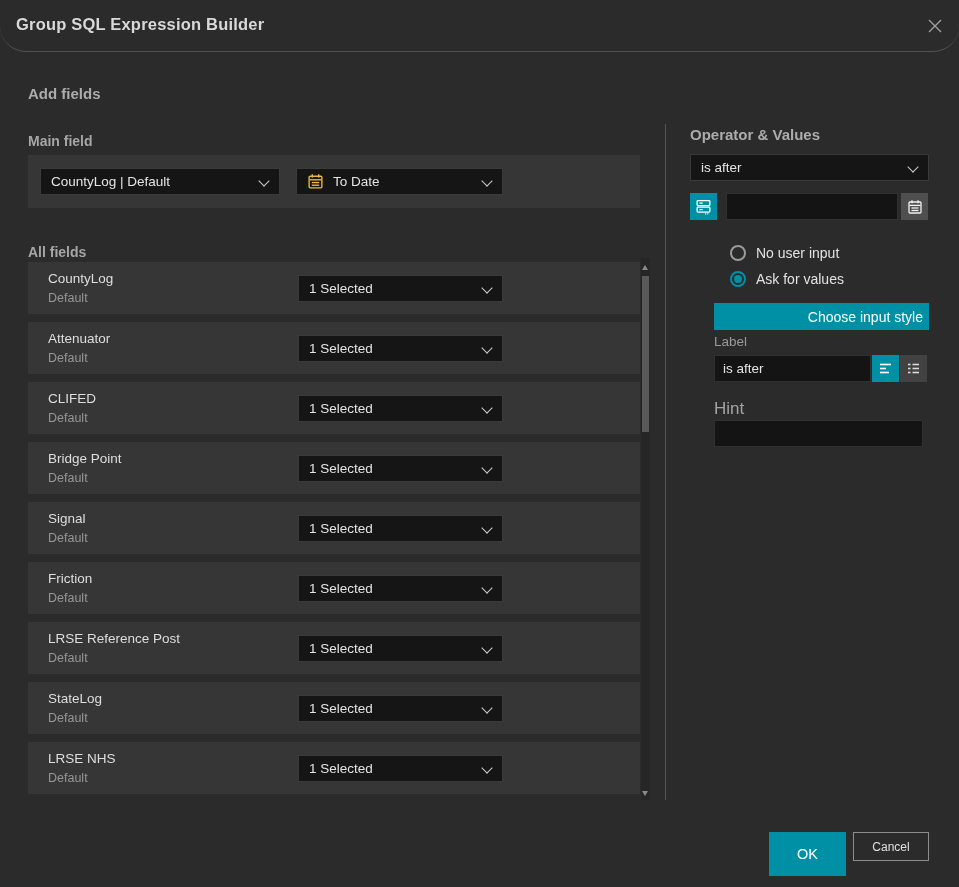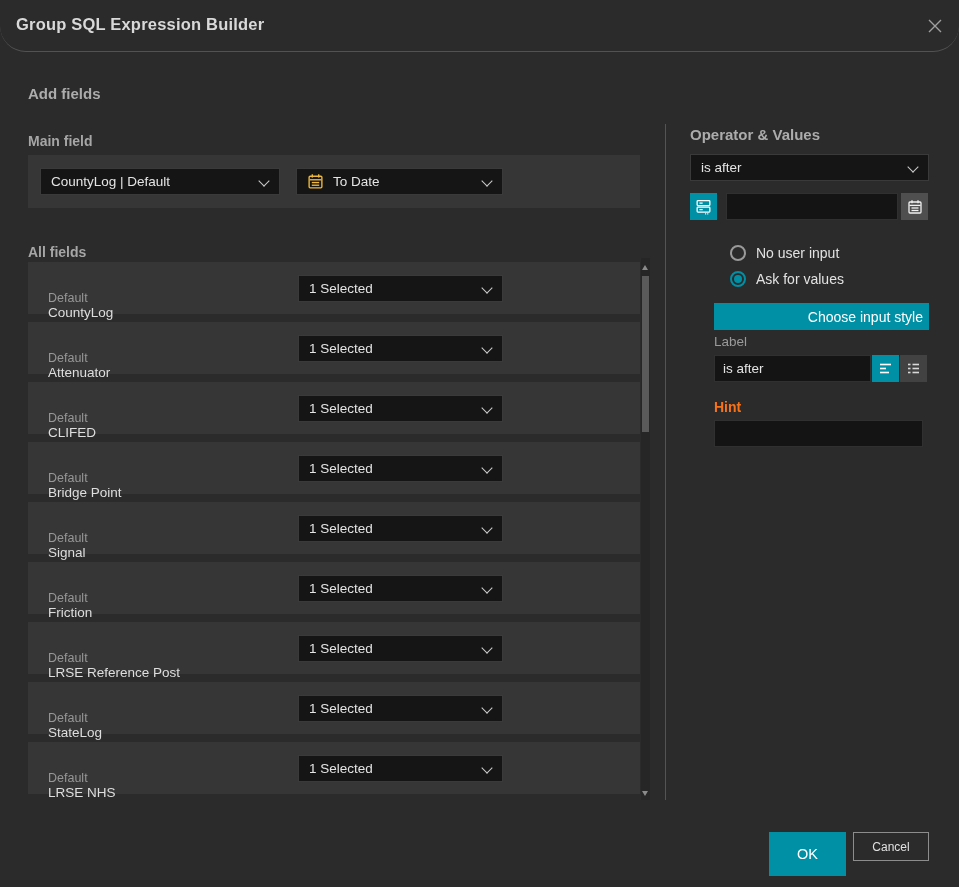--- a/index.html
+++ b/index.html
@@ -14,21 +14,21 @@
   
   .h-add{position:absolute;left:28px;top:85px;font-size:15px;font-weight:bold;color:#acacac;}
   .lbl-main{position:absolute;left:28px;top:133px;font-size:14px;font-weight:bold;color:#a6a6a6;}
   .lbl-all{position:absolute;left:28px;top:244px;font-size:14px;font-weight:bold;color:#a6a6a6;}
   .h-op{position:absolute;left:690px;top:126px;font-size:15px;font-weight:bold;color:#acacac;}
 
   
   .main-panel{position:absolute;left:28px;top:155px;width:612px;height:53px;background:#363636;}
   .rows{position:absolute;left:28px;top:262px;width:612px;}
   .row{position:relative;height:52px;margin-bottom:8px;background:#363636;}
-  .row .nm{position:absolute;left:20px;top:9px;font-size:13.5px;color:#dedede;margin-top:34px;}
+  .row .nm{position:absolute;left:20px;top:9px;font-size:13.5px;color:#dedede;}
   .row .sub{position:absolute;left:20px;top:29px;font-size:12.5px;color:#979797;}
 
   
   .sel{position:absolute;height:27px;background:#151515;border:1px solid #3a3a3a;box-sizing:border-box;display:flex;align-items:center;padding:0 26px 0 10px;font-size:13.5px;color:#e4e4e4;cursor:pointer;}
   .sel .chev{position:absolute;right:11px;top:8px;width:7px;height:7px;border-right:1.6px solid #cbcbcb;border-bottom:1.6px solid #cbcbcb;transform:rotate(45deg);}
   .sel-field{left:12px;top:13px;width:240px;}
   .sel-date{left:268px;top:13px;width:207px;}
   .sel-date .cal{margin-right:9px;display:flex;color:var(--gold);}
   .row .sel{left:270px;top:13px;width:205px;}
   .sel-op{left:690px;top:154px;width:239px;}
@@ -48,21 +48,21 @@
   .radio{width:16px;height:16px;border-radius:50%;border:2px solid #9a9a9a;box-sizing:border-box;margin-right:10px;flex:none;}
   .radio.on{border-color:var(--accent);position:relative;}
   .radio.on::after{content:"";position:absolute;left:2px;top:2px;width:8px;height:8px;border-radius:50%;background:var(--accent);}
   .radio-row .rlbl{font-size:14px;color:#e2e2e2;}
 
   .btn-style{position:absolute;left:714px;top:303px;width:215px;height:27px;background:var(--accent);color:#fff;border:none;font-size:14px;font-family:"Liberation Sans",sans-serif;cursor:pointer;text-align:right;}
   .lbl-label{position:absolute;left:714px;top:334px;font-size:13.5px;color:#9a9a9a;}
   .inp-label{left:714px;top:355px;width:157px;}
   .ib-align{left:872px;top:355px;background:var(--accent);color:#fff;}
   .ib-list{left:900px;top:355px;background:#424242;color:#d9d9d9;}
-  .lbl-hint{position:absolute;left:714px;top:399px;font-size:14px;color:#f97316;font-weight:bold;}
+  .lbl-hint{position:absolute;left:714px;top:399px;font-size:17px;color:#a3a3a3;}
   .inp-hint{left:714px;top:420px;width:209px;}
 
   
   .sbar{position:absolute;left:641px;top:258px;width:9px;height:542px;background:rgba(0,0,0,.10);}
   .sbar .up,.sbar .dn{position:absolute;left:1px;width:0;height:0;border-left:3.5px solid transparent;border-right:3.5px solid transparent;cursor:pointer;}
   .sbar .up{top:7px;border-bottom:5px solid #8a8a8a;}
   .sbar .dn{bottom:4px;border-top:5px solid #8a8a8a;}
   .sbar .thumb{position:absolute;left:1px;top:18px;width:7px;height:156px;background:#5a5a5a;cursor:grab;}
 
   

